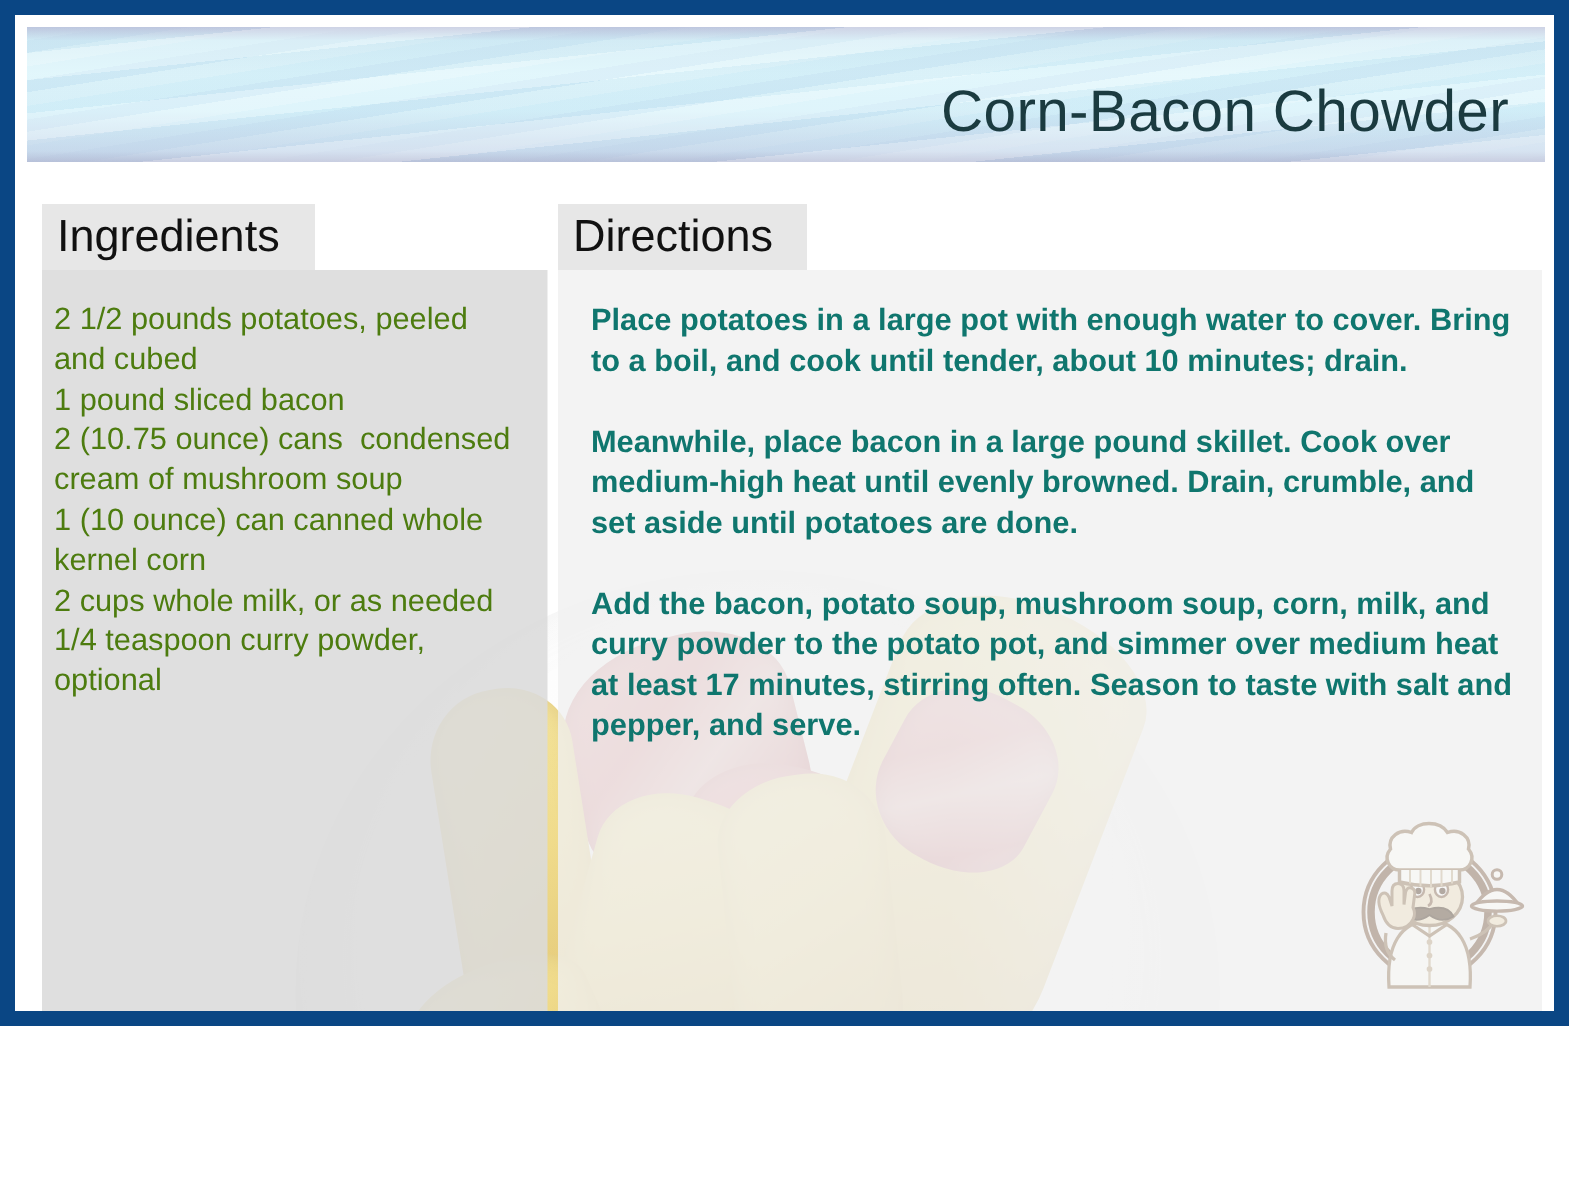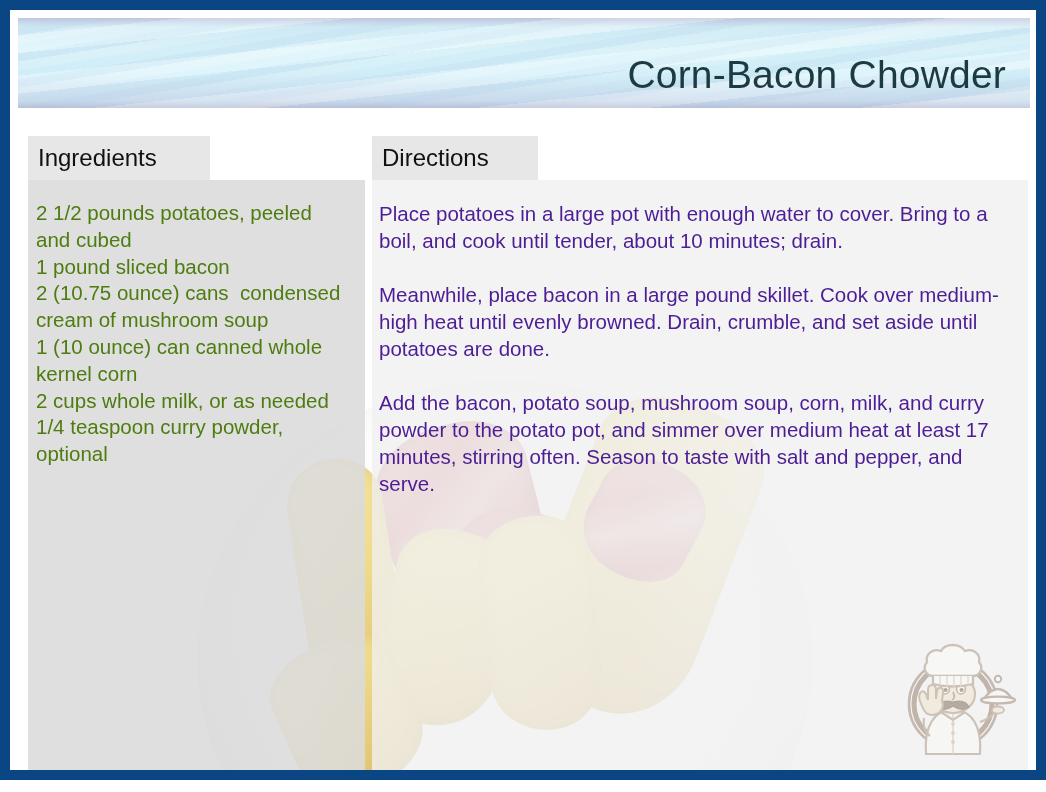--- a/index.html
+++ b/index.html
@@ -9,21 +9,21 @@
     background: #ffffff;
   }
   body {
     font-family: "Liberation Sans", sans-serif;
   }
 
   
   .slide {
     position: relative;
     width: 1046px;
-    height: 780px;
+    height: 684px;
     box-sizing: border-box;
     background: #ffffff;
     border: 10px solid #0a4684;
     overflow: hidden;
   }
 
   
   .banner {
     position: absolute;
     left: 8px;
@@ -121,21 +121,21 @@
 
   
   .tab {
     position: absolute;
     background: #e7e7e7;
     height: 44px;
     display: flex;
     align-items: center;
   }
   .tab-label {
-    font-size: 24px;
+    font-size: 30px;
     color: #111111;
     padding-left: 10px;
     line-height: 1;
     white-space: nowrap;
   }
   #tab-ingredients { left: 18px;  top: 126px; width: 182px; }
   #tab-directions  { left: 362px; top: 126px; width: 166px; }
 
   
   .panel {
@@ -162,22 +162,23 @@
   .ingredient-line {
     font-size: 20.5px;
     line-height: 26.8px;
     color: #4d7c0f;
     margin: 0;
     white-space: pre-wrap;
   }
   .direction-para {
     font-size: 20.5px;
     line-height: 27px;
-    color: #4c1d95;
-    margin: 0 0 27px 1px;
+    color: #0f766e;
+    margin: 0 0 27px 16px;
+    font-weight: bold;
   }
 
   
   .chef-logo {
     position: absolute;
     right: 18px;
     bottom: 10px;
     width: 130px;
     height: 130px;
     opacity: .42;

